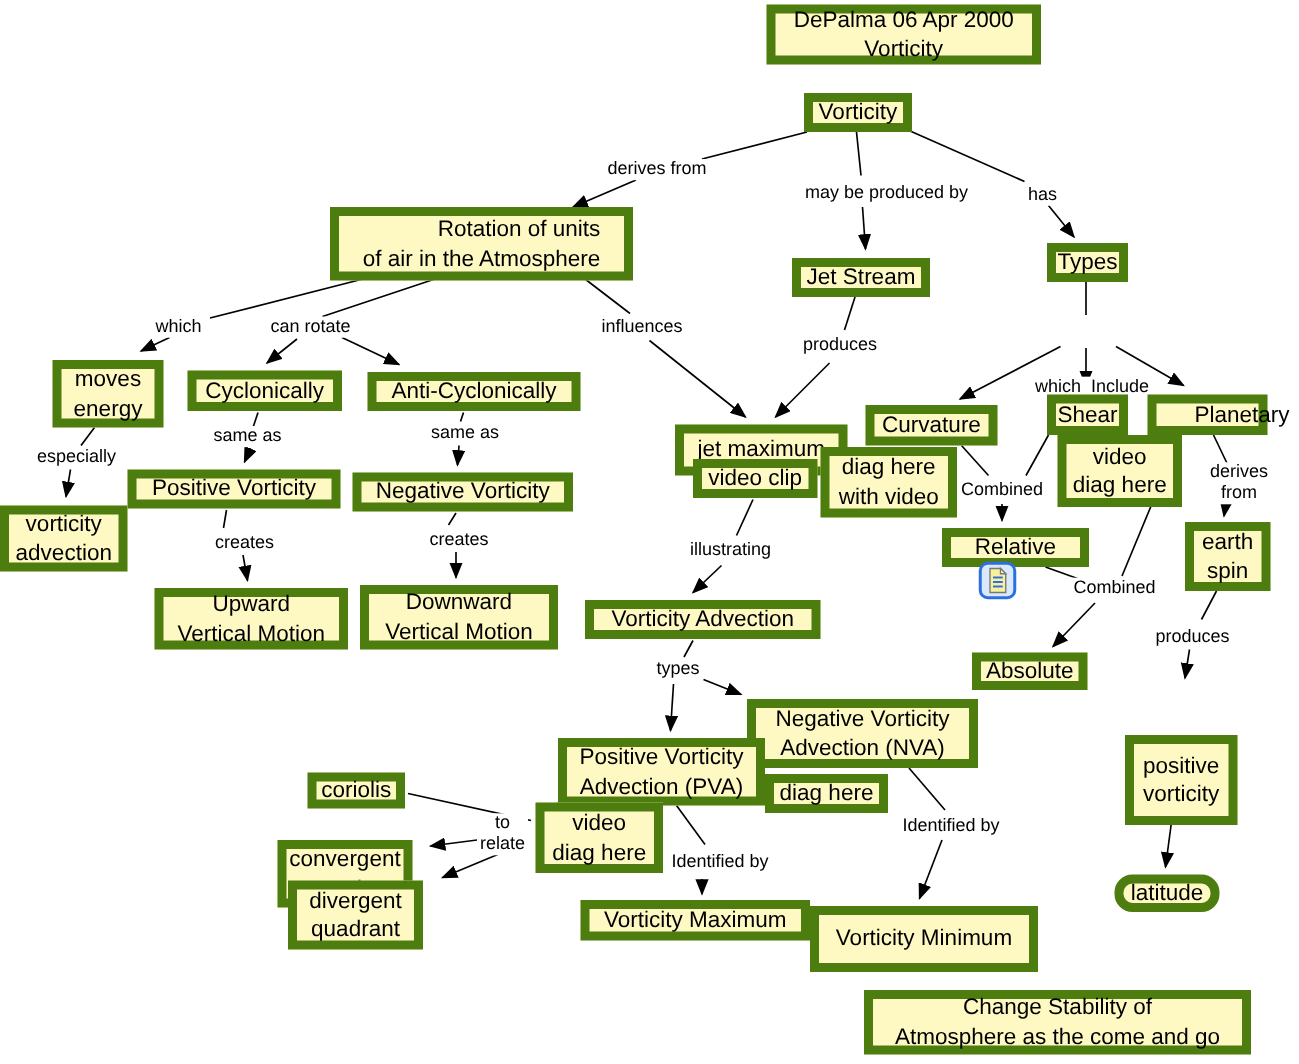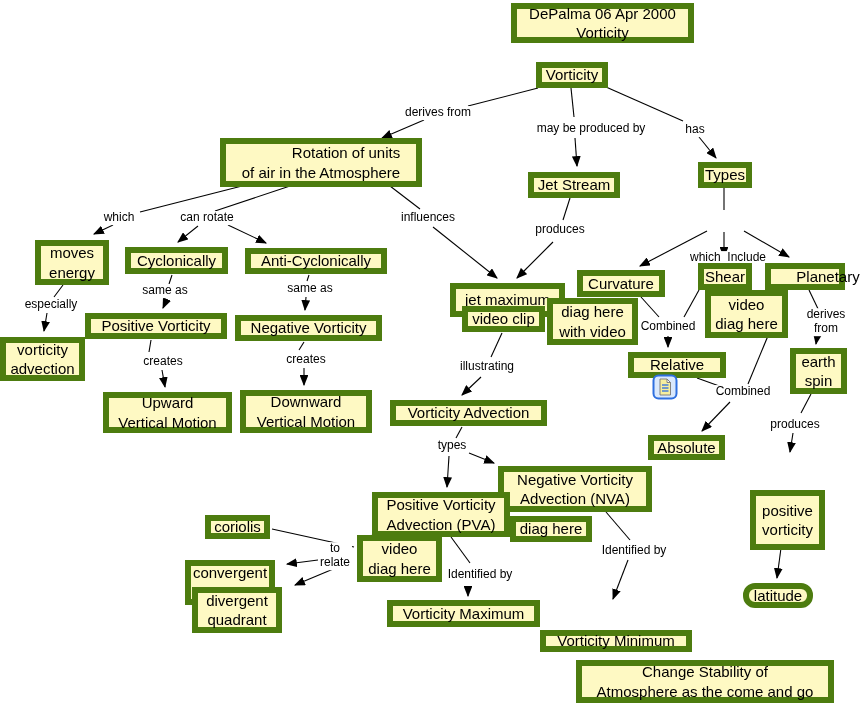--- a/index.html
+++ b/index.html
@@ -160,18 +160,18 @@
 Advection (PVA)</div>
       <div class="node" style="left: 510px; top: 516px; width: 82px; height: 26px;">diag here</div>
       <div class="node" style="left: 357px; top: 535px; width: 85px; height: 47px;">video
 diag here</div>
       <div class="node" style="left: 205px; top: 515px; width: 65px; height: 24px;">coriolis</div>
       <div class="node" style="left: 185px; top: 560px; width: 90px; height: 45px; text-align: right;">convergent
 quadrant</div>
       <div class="node" style="left: 192px; top: 587px; width: 90px; height: 46px;">divergent
 quadrant</div>
       <div class="node" style="left: 387px; top: 600px; width: 153px; height: 27px;">Vorticity Maximum</div>
-      <div class="node" style="left: 540px; top: 630px; width: 152px; height: 22px;">Vorticity Minimum</div>
+      <div class="node" style="left: 540px; top: 604px; width: 152px; height: 44px;">Vorticity Minimum</div>
       <div class="node" style="left: 743px; top: 583px; width: 70px; height: 25px; border-radius: 12px;">latitude</div>
       <div class="node" style="left: 576px; top: 660px; width: 258px; height: 43px;">Change Stability of
 Atmosphere as the come and go</div>
     </div>
 </div>
 
 </body></html>

